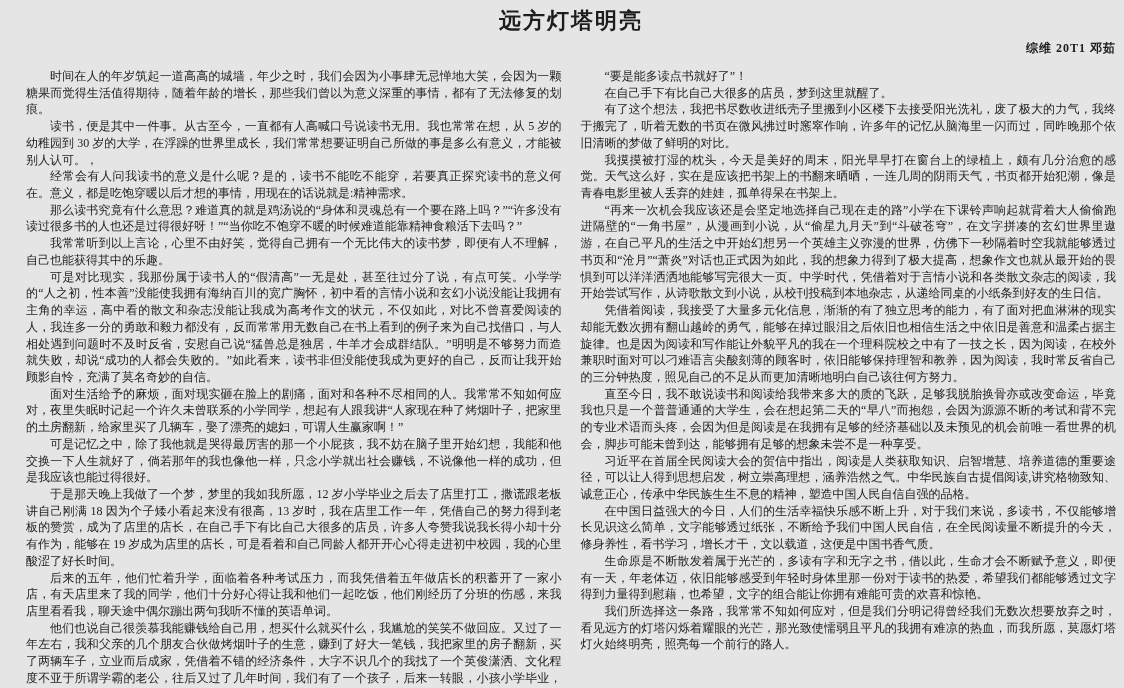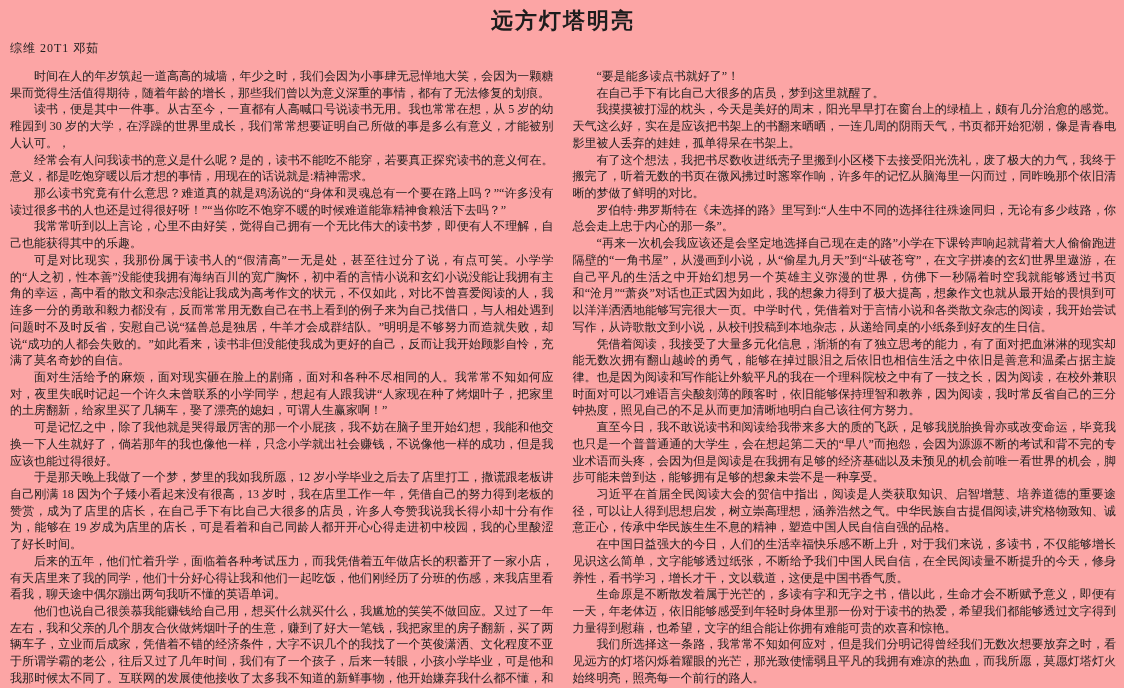--- a/index.html
+++ b/index.html
@@ -5,38 +5,39 @@
   html, body {
     margin: 0;
     padding: 0;
     background: #ffffff;
   }
   .page {
     position: relative;
     width: 1124px;
     height: 688px;
     box-sizing: border-box;
-    background: #fca5a5;
+    background: #e5e5e5;
     color: #1d1d1d;
     font-family: "Liberation Serif", "DejaVu Serif", serif;
-    padding: 4px 8px 4px 10px;
+    padding: 4px 8px 4px 26px;
     overflow: hidden;
   }
   .doc-title {
     margin: 2px 0 4px 0;
     text-align: center;
     font-size: 22px;
     font-weight: bold;
     letter-spacing: 2px;
   }
   .doc-byline {
     margin: 0 0 11px 0;
-    text-align: left;
+    text-align: right;
     font-size: 12px;
     letter-spacing: 1px;
+    font-weight: bold;
   }
   .columns {
     display: flex;
     gap: 19px;
   }
   .col {
     flex: 1 1 0;
     min-width: 0;
   }
   .col p {
@@ -65,23 +66,22 @@
       <p>面对生活给予的麻烦，面对现实砸在脸上的剧痛，面对和各种不尽相同的人。我常常不知如何应对，夜里失眠时记起一个许久未曾联系的小学同学，想起有人跟我讲“人家现在种了烤烟叶子，把家里的土房翻新，给家里买了几辆车，娶了漂亮的媳妇，可谓人生赢家啊！”</p>
       <p>可是记忆之中，除了我他就是哭得最厉害的那一个小屁孩，我不妨在脑子里开始幻想，我能和他交换一下人生就好了，倘若那年的我也像他一样，只念小学就出社会赚钱，不说像他一样的成功，但是我应该也能过得很好。</p>
       <p>于是那天晚上我做了一个梦，梦里的我如我所愿，12 岁小学毕业之后去了店里打工，撒谎跟老板讲自己刚满 18 因为个子矮小看起来没有很高，13 岁时，我在店里工作一年，凭借自己的努力得到老板的赞赏，成为了店里的店长，在自己手下有比自己大很多的店员，许多人夸赞我说我长得小却十分有作为，能够在 19 岁成为店里的店长，可是看着和自己同龄人都开开心心得走进初中校园，我的心里酸涩了好长时间。</p>
       <p>后来的五年，他们忙着升学，面临着各种考试压力，而我凭借着五年做店长的积蓄开了一家小店，有天店里来了我的同学，他们十分好心得让我和他们一起吃饭，他们刚经历了分班的伤感，来我店里看看我，聊天途中偶尔蹦出两句我听不懂的英语单词。</p>
       <p>他们也说自己很羡慕我能赚钱给自己用，想买什么就买什么，我尴尬的笑笑不做回应。又过了一年左右，我和父亲的几个朋友合伙做烤烟叶子的生意，赚到了好大一笔钱，我把家里的房子翻新，买了两辆车子，立业而后成家，凭借着不错的经济条件，大字不识几个的我找了一个英俊潇洒、文化程度不亚于所谓学霸的老公，往后又过了几年时间，我们有了一个孩子，后来一转眼，小孩小学毕业，可是他和我那时候太不同了。互联网的发展使他接收了太多我不知道的新鲜事物，他开始嫌弃我什么都不懂，和我的关系越来越疏远。</p>
       <p>我的老公也因为开始因为外面的声音从婚姻开始的颇为照顾转变为不耐烦，因为文化程度的悬殊，他心血来潮时高谈阔论和我谈论未来时我无聊得打瞌睡，我同他讲着柴米油盐以及今天哪一家的八卦时他兴致不高，矛盾的积累终于爆发为争吵，在一次争吵再一次被他嫌弃之后，我悔恨的泪水落在地上，碰触了冰凉之意。</p>
     </div>
     <div class="col">
       <p>“要是能多读点书就好了”！</p>
       <p>在自己手下有比自己大很多的店员，梦到这里就醒了。</p>
+      <p>有了这个想法，我把书尽数收进纸壳子里搬到小区楼下去接受阳光洗礼，废了极大的力气，我终于搬完了，听着无数的书页在微风拂过时窸窣作响，许多年的记忆从脑海里一闪而过，同昨晚那个依旧清晰的梦做了鲜明的对比。</p>
       <p>我摸摸被打湿的枕头，今天是美好的周末，阳光早早打在窗台上的绿植上，颇有几分治愈的感觉。天气这么好，实在是应该把书架上的书翻来晒晒，一连几周的阴雨天气，书页都开始犯潮，像是青春电影里被人丢弃的娃娃，孤单得呆在书架上。</p>
-      <p>有了这个想法，我把书尽数收进纸壳子里搬到小区楼下去接受阳光洗礼，废了极大的力气，我终于搬完了，听着无数的书页在微风拂过时窸窣作响，许多年的记忆从脑海里一闪而过，同昨晚那个依旧清晰的梦做了鲜明的对比。</p>
-      <p>罗伯特·弗罗斯特在《未选择的路》里写到:“人生中不同的选择往往殊途同归，无论有多少歧路，你总会走上忠于内心的那一条”。</p>
       <p>“再来一次机会我应该还是会坚定地选择自己现在走的路”小学在下课铃声响起就背着大人偷偷跑进隔壁的“一角书屋”，从漫画到小说，从“偷星九月天”到“斗破苍穹”，在文字拼凑的玄幻世界里遨游，在自己平凡的生活之中开始幻想另一个英雄主义弥漫的世界，仿佛下一秒隔着时空我就能够透过书页和“沧月”“萧炎”对话也正式因为如此，我的想象力得到了极大提高，想象作文也就从最开始的畏惧到可以洋洋洒洒地能够写完很大一页。中学时代，凭借着对于言情小说和各类散文杂志的阅读，我开始尝试写作，从诗歌散文到小说，从校刊投稿到本地杂志，从递给同桌的小纸条到好友的生日信。</p>
       <p>凭借着阅读，我接受了大量多元化信息，渐渐的有了独立思考的能力，有了面对把血淋淋的现实却能无数次拥有翻山越岭的勇气，能够在掉过眼泪之后依旧也相信生活之中依旧是善意和温柔占据主旋律。也是因为阅读和写作能让外貌平凡的我在一个理科院校之中有了一技之长，因为阅读，在校外兼职时面对可以刁难语言尖酸刻薄的顾客时，依旧能够保持理智和教养，因为阅读，我时常反省自己的三分钟热度，照见自己的不足从而更加清晰地明白自己该往何方努力。</p>
       <p>直至今日，我不敢说读书和阅读给我带来多大的质的飞跃，足够我脱胎换骨亦或改变命运，毕竟我也只是一个普普通通的大学生，会在想起第二天的“早八”而抱怨，会因为源源不断的考试和背不完的专业术语而头疼，会因为但是阅读是在我拥有足够的经济基础以及未预见的机会前唯一看世界的机会，脚步可能未曾到达，能够拥有足够的想象未尝不是一种享受。</p>
       <p>习近平在首届全民阅读大会的贺信中指出，阅读是人类获取知识、启智增慧、培养道德的重要途径，可以让人得到思想启发，树立崇高理想，涵养浩然之气。中华民族自古提倡阅读,讲究格物致知、诚意正心，传承中华民族生生不息的精神，塑造中国人民自信自强的品格。</p>
       <p>在中国日益强大的今日，人们的生活幸福快乐感不断上升，对于我们来说，多读书，不仅能够增长见识这么简单，文字能够透过纸张，不断给予我们中国人民自信，在全民阅读量不断提升的今天，修身养性，看书学习，增长才干，文以载道，这便是中国书香气质。</p>
       <p>生命原是不断散发着属于光芒的，多读有字和无字之书，借以此，生命才会不断赋予意义，即便有一天，年老体迈，依旧能够感受到年轻时身体里那一份对于读书的热爱，希望我们都能够透过文字得到力量得到慰藉，也希望，文字的组合能让你拥有难能可贵的欢喜和惊艳。</p>
       <p>我们所选择这一条路，我常常不知如何应对，但是我们分明记得曾经我们无数次想要放弃之时，看见远方的灯塔闪烁着耀眼的光芒，那光致使懦弱且平凡的我拥有难凉的热血，而我所愿，莫愿灯塔灯火始终明亮，照亮每一个前行的路人。</p>
     </div>
   </div>
 </div>

